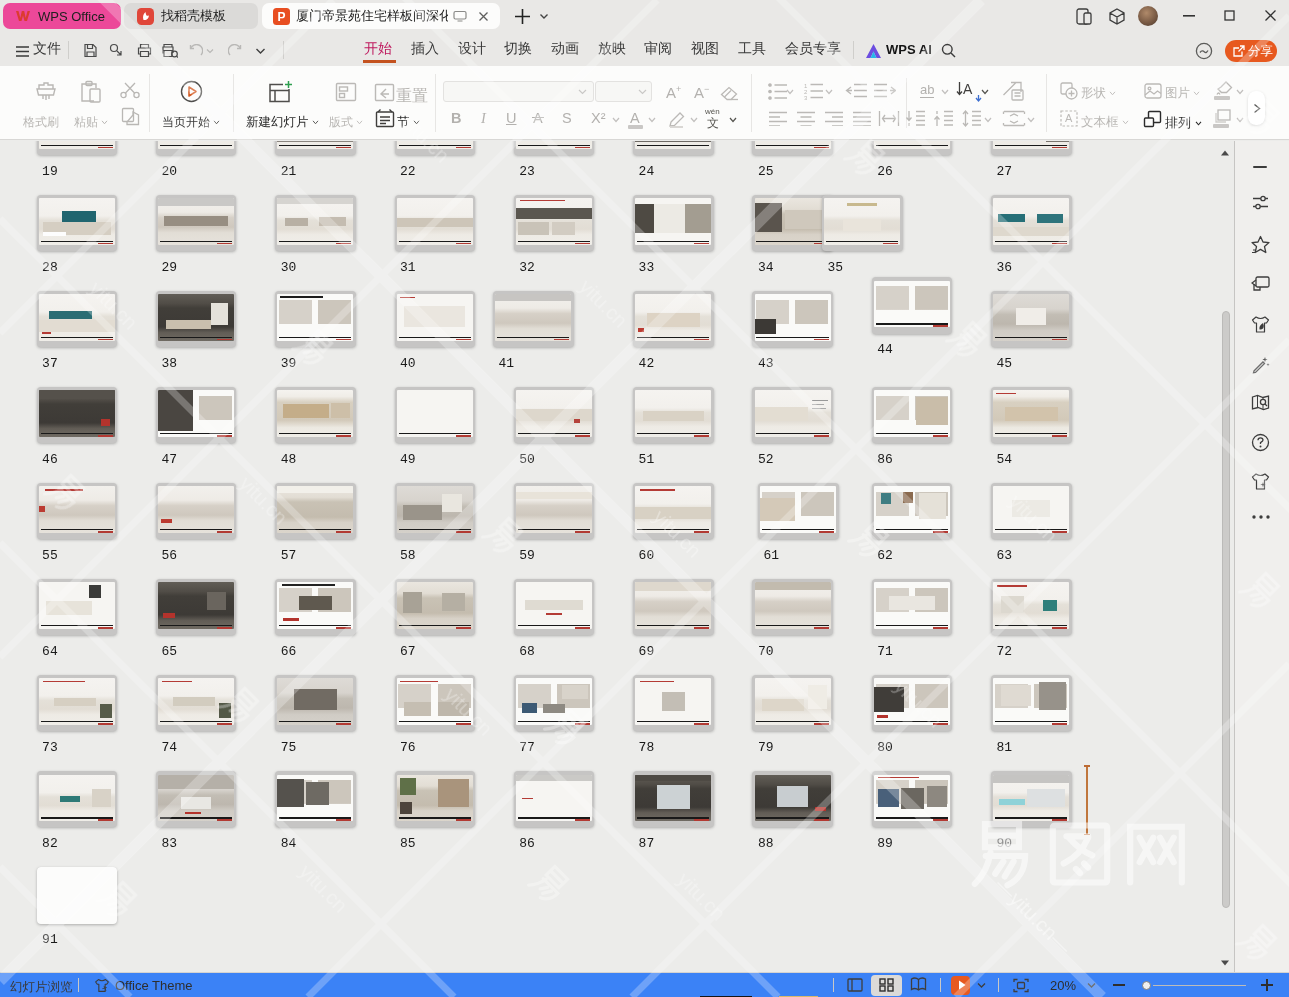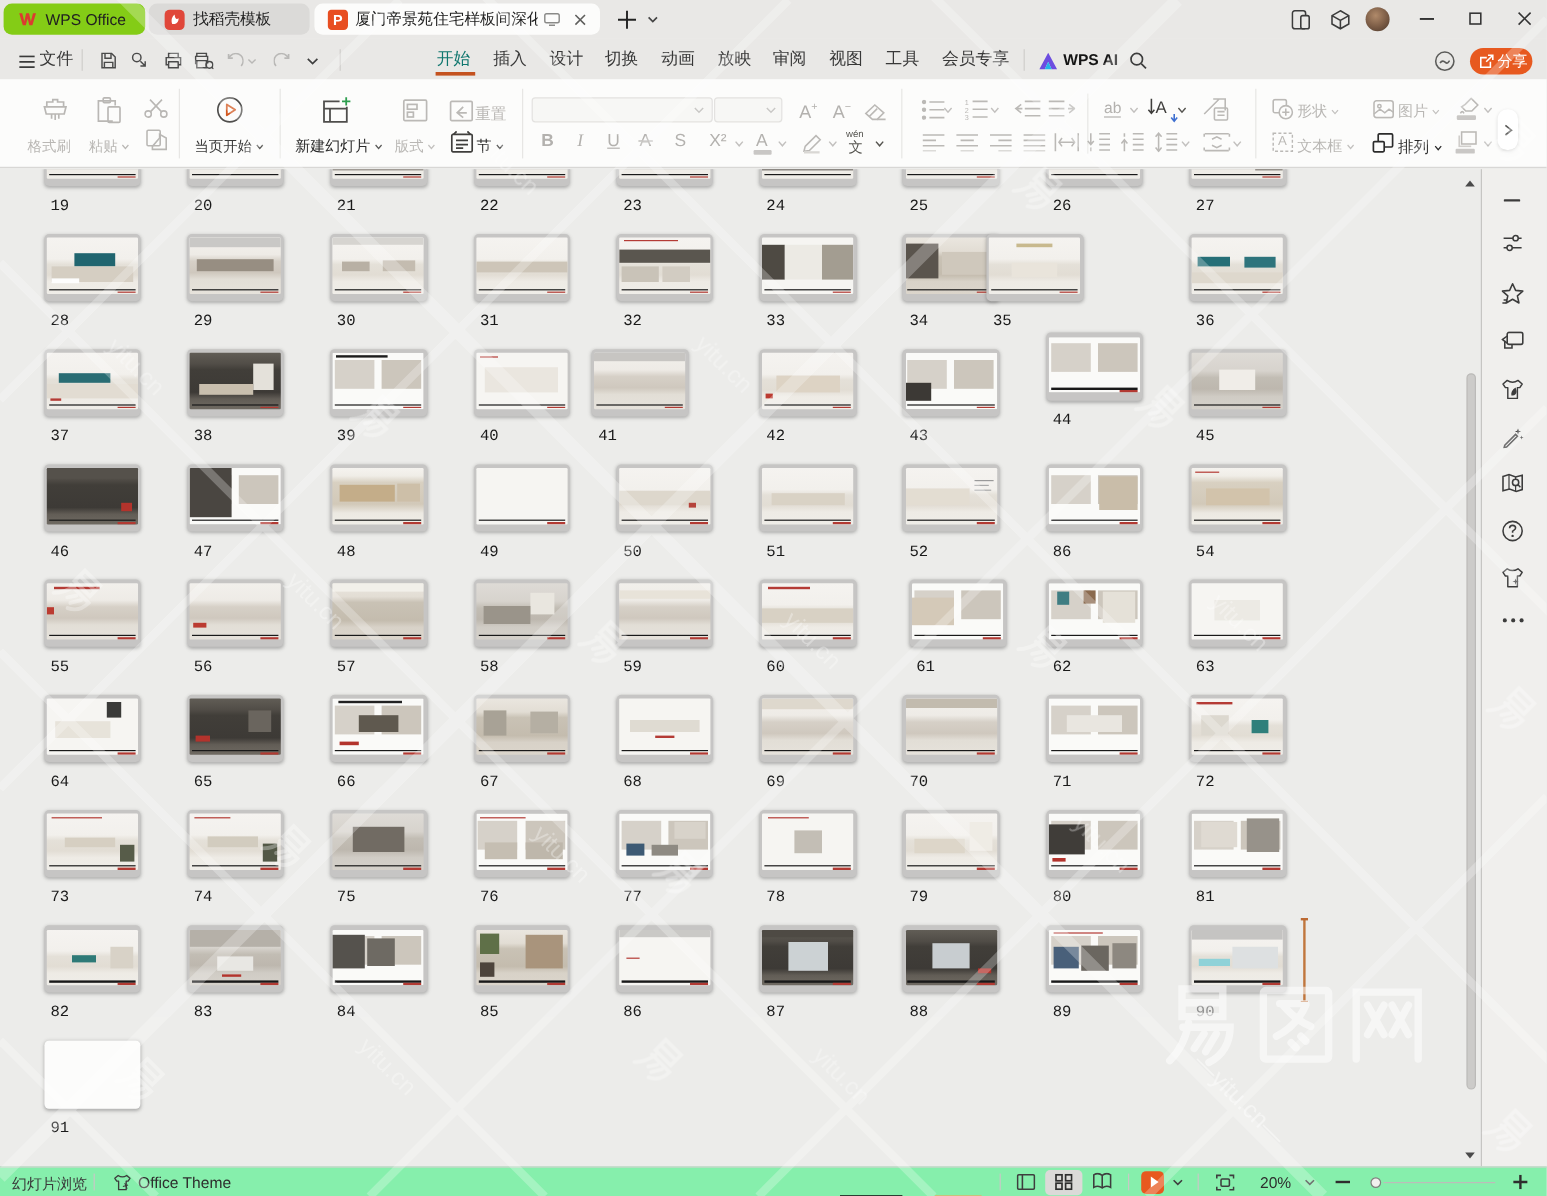--- a/index.html
+++ b/index.html
@@ -35,29 +35,29 @@
 .r{background:linear-gradient(180deg,#f2f0ec 0%,#eeebe6 30%,#d6d0c7 42%,#cfc8be 62%,#e2ded6 74%,#e6e2db 100%)}
 .m{background:linear-gradient(180deg,#eae6df 0%,#e2ddd4 24%,#c9c2b5 34%,#c4bcae 66%,#d8d2c8 78%,#dbd5cb 100%)}
 .d{background:linear-gradient(180deg,#615d56 0%,#514d47 20%,#413e39 30%,#3d3a36 70%,#625d56 82%,#6f6a62 100%)}
 .g{background:linear-gradient(180deg,#dedbd6 0%,#d7d3cd 32%,#c2bdb4 44%,#bdb7ae 64%,#d0ccc5 78%,#d5d1ca 100%)}
 .c2{background:linear-gradient(#d6d1c9,#d6d1c9) left 4% top 24%/44% 52% no-repeat,linear-gradient(#ccc6bc,#ccc6bc) right 4% top 24%/44% 52% no-repeat,#fafaf8}
 .o{background:linear-gradient(180deg,#f5f3ef 0%,#f0ede7 14%,#d8d0c1 26%,#d2c9b9 64%,#ece9e2 80%,#f0eee8 100%)}
 .mn{background:#f6f5f2}
 
 #sidebar{position:absolute;left:1234px;top:141px;width:55px;height:831px;background:#f0efed;border-left:1px solid #c6c5c3}
 
-#statusbar{position:absolute;left:0;top:972px;width:1289px;height:25px;background:#86efac;border-top:1px solid #d4d3d1;font-size:12.5px;color:#3a3a3a}
+#statusbar{position:absolute;left:0;top:972px;width:1289px;height:25px;background:#3b82f6;border-top:1px solid #d4d3d1;font-size:12.5px;color:#3a3a3a}
 #cursorline{position:absolute;left:1086px;top:624px;width:1.5px;height:70px;background:#c0763d}
 #cursorline:before,#cursorline:after{content:"";position:absolute;left:-2.4px;width:6.5px;height:1.5px;background:#bc6a33}
 #cursorline:before{top:0}#cursorline:after{bottom:0}
 </style></head>
 <body>
 
 <div id="titlebar">
-  <div class="tab" style="left:3px;width:118px;background:#84cc16">
+  <div class="tab" style="left:3px;width:118px;background:#ec4899">
     <svg style="margin:0 7px 0 12px" width="16" height="12" viewBox="0 0 16 12">
         <path d="M1 1 L4 11 L6.5 11 L8 5.5 L9.5 11 L12 11 L15 1 L12.5 1 L10.7 8 L9.2 1 L6.8 1 L5.3 8 L3.5 1 Z" fill="#dc3b30"></path>
       </svg>
     <span>WPS Office</span>
   </div>
   <div class="tab" style="left:124px;width:134px;background:#dbdad8">
     <svg style="margin:0 7px 0 13px" width="17" height="17" viewBox="0 0 17 17">
         <rect width="17" height="17" rx="4.5" fill="#e0473a"></rect>
         <path d="M8.5 4 C6 6 5.5 9 6.5 12 C9.5 12.6 12 10.5 11.8 7.2 C10.5 8.2 9 8.5 8.5 4 Z" fill="#fff"></path>
       </svg>
@@ -132,21 +132,21 @@
       <path d="M1 1.5 L4 4.5 L7 1.5"></path>
     </svg>
   <svg class="abs" style="left:228px;top:12px" width="14" height="13" viewBox="0 0 14 13" fill="none" stroke="#b9b8b6" stroke-width="1.4">
       <path d="M2 11 A6 6 0 1 1 11 2.5 L12.5 4"></path>
       <path d="M12.5 1 V4.5 H9"></path>
     </svg>
   <svg class="abs" style="left:255px;top:15px" width="11" height="8" viewBox="0 0 11 8" fill="none" stroke="#3f3f3f" stroke-width="1.4">
       <path d="M1.5 2 L5.5 6 L9.5 2"></path>
     </svg>
   <div class="vsep" style="left:283px;top:9px;height:18px"></div>
-  <span class="mitem" style="left:364px;color:#0f766e">开始</span>
+  <span class="mitem" style="left:364px;color:#be185d">开始</span>
   <div class="abs" style="left:363px;top:28px;width:33px;height:2.6px;background:#c4521f"></div>
   <span class="mitem" style="left:411px">插入</span>
   <span class="mitem" style="left:458px">设计</span>
   <span class="mitem" style="left:504px">切换</span>
   <span class="mitem" style="left:551px">动画</span>
   <span class="mitem" style="left:598px">放映</span>
   <span class="mitem" style="left:644px">审阅</span>
   <span class="mitem" style="left:691px">视图</span>
   <span class="mitem" style="left:738px">工具</span>
   <span class="mitem" style="left:785px">会员专享</span>
@@ -224,21 +224,21 @@
       <rect x="4.5" y="5" width="8" height="4"></rect>
       <rect x="4.5" y="11.5" width="5" height="4"></rect>
     </svg>
   <div class="rlab dis" style="left:329px;top:48px">版式 <svg class="cv" viewBox="0 0 8 6" fill="none" stroke="#c2c0be" stroke-width="1.2">
         <path d="M1 1 L4 4.5 L7 1"></path>
       </svg></div>
   <svg class="abs" style="left:374px;top:17px" width="21" height="19" viewBox="0 0 21 19" fill="none" stroke="#bbb9b6" stroke-width="1.4">
       <rect x="1.5" y="1.5" width="18" height="16" rx="1"></rect>
       <path d="M12 6 L7 11 L12 15 M7 11 H15"></path>
     </svg>
-  <div class="rlab dis" style="left:396px;top:20px;font-size:13px">重置</div>
+  <div class="rlab dis" style="left:396px;top:20px;font-size:16px">重置</div>
   <svg class="abs" style="left:375px;top:43px" width="20" height="19" viewBox="0 0 20 19" fill="none" stroke="#3f3e3c" stroke-width="1.4">
       <rect x="1.5" y="3" width="17" height="14.5" rx="1"></rect>
       <path d="M5 8 H15 M5 11.5 H15 M5 14.5 H11"></path>
       <path d="M3 3 L5.5 0.5 M17 3 L14.5 0.5"></path>
     </svg>
   <div class="rlab dark" style="left:397px;top:48px;font-size:12.5px">节 <svg class="cv" viewBox="0 0 8 6" fill="none" stroke="#5a5a58" stroke-width="1.2">
         <path d="M1 1 L4 4.5 L7 1"></path>
       </svg></div>
   <div class="rsep" style="left:435px"></div>
 

